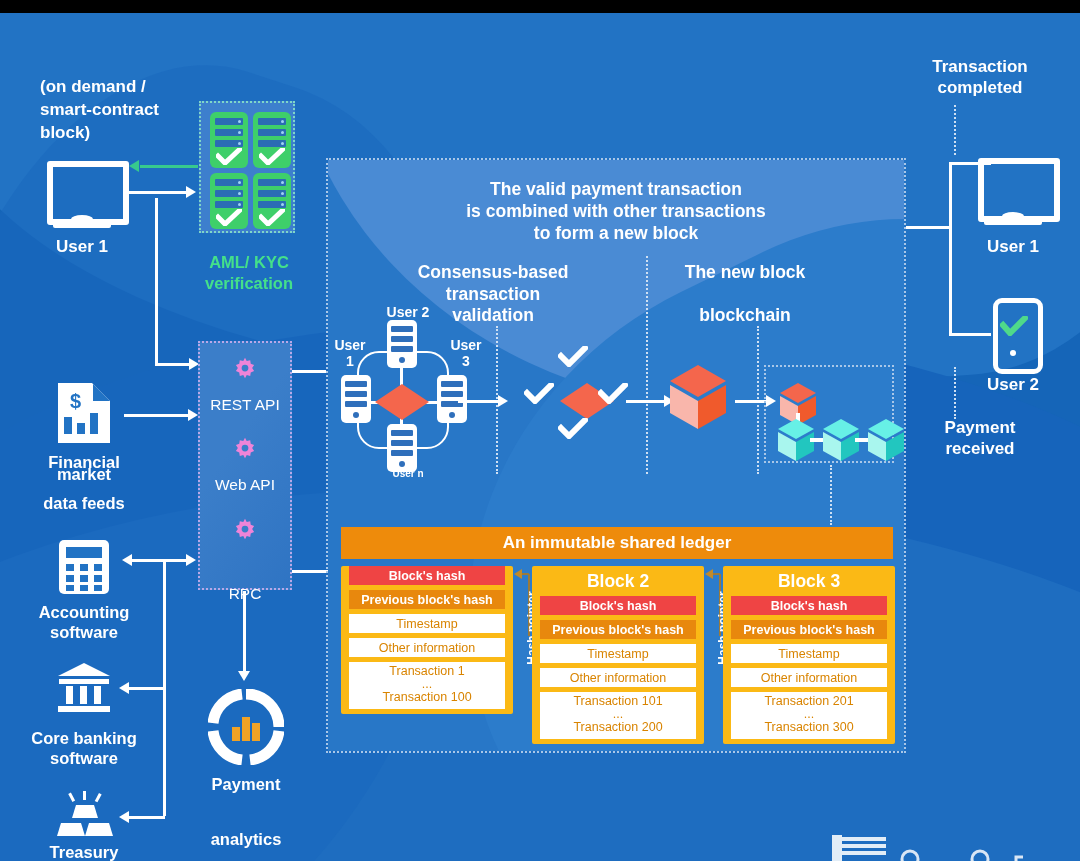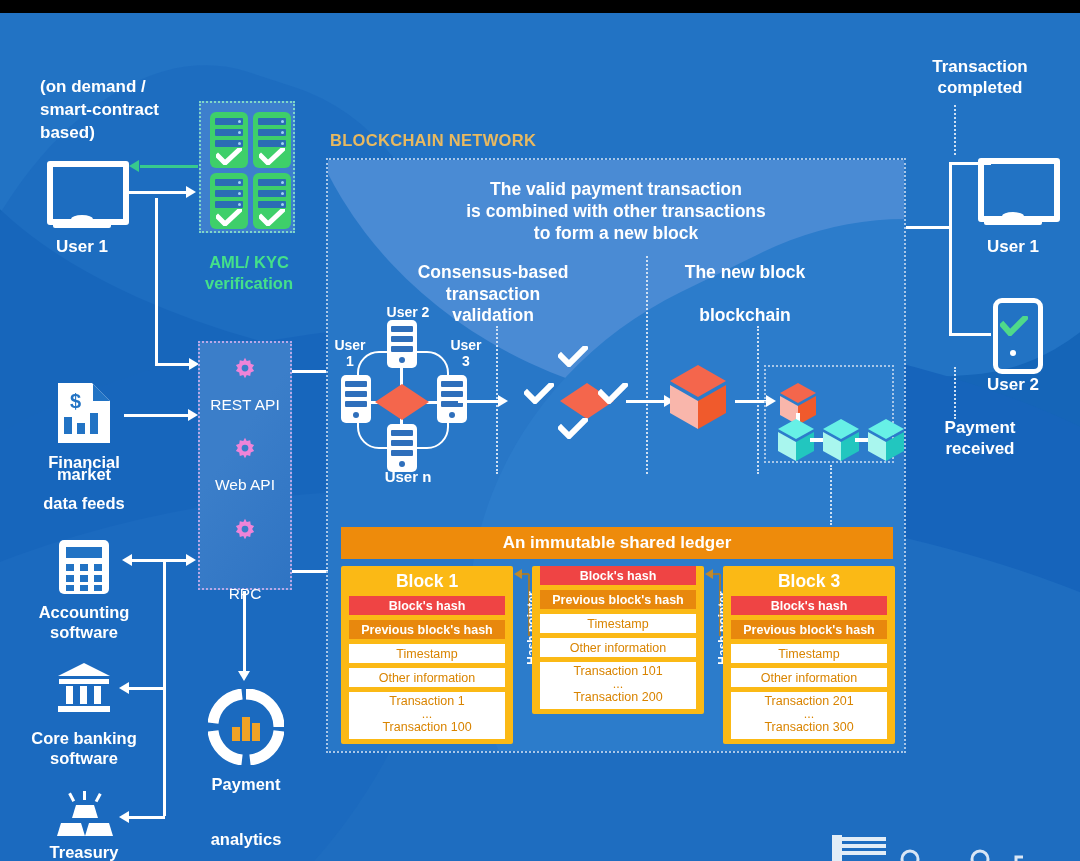--- a/index.html
+++ b/index.html
@@ -122,21 +122,21 @@
   <div class="canvas">
     <div class="wave w1"></div>
     <div class="wave w2"></div>
     <div class="wave w3"></div>
     <div class="wave w4"></div>
 
     <div class="lyr">
 
       <div class="t b" style="left:40px;top:64px;font-size:17px;">(on demand /</div>
       <div class="t b" style="left:40px;top:87px;font-size:17px;">smart-contract</div>
-      <div class="t b" style="left:40px;top:110px;font-size:17px;">based)</div>
+      <div class="t b" style="left:40px;top:110px;font-size:17px;">block)</div>
 
       <div class="mon" style="left:47px;top:148px;width:70px;height:52px;"></div>
       <div class="monneck" style="left:71px;top:202px;width:22px;height:8px;"></div>
       <div class="monfoot base" style="left:53px;top:208px;width:58px;"></div>
       <div class="lbl" style="left:37px;top:224px;width:90px;font-size:17px;">User 1</div>
 
       <div class="ln" style="left:140px;top:152px;width:58px;height:3px;background:#37c98d;"></div>
       <div class="ah ah-lg" style="left:129px;top:147px;"></div>
       <div class="ln" style="left:126px;top:178px;width:62px;height:3px;"></div>
       <div class="ah ah-r" style="left:186px;top:173px;"></div>
@@ -284,21 +284,20 @@
         <path d="M71 42 A33 33 0 0 1 42 71" stroke="#fff" stroke-width="11" fill="none"></path>
         <path d="M34 71 A33 33 0 0 1 5 42" stroke="#fff" stroke-width="11" fill="none"></path>
         <path d="M5 34 A33 33 0 0 1 34 5" stroke="#fff" stroke-width="11" fill="none"></path>
         <rect x="24" y="38" width="8" height="14" fill="#f0a226"></rect>
         <rect x="34" y="28" width="8" height="24" fill="#f0a226"></rect>
         <rect x="44" y="34" width="8" height="18" fill="#f0a226"></rect>
       </svg>
       <div class="ic-lab" style="left:186px;top:762px;width:120px;">Payment</div>
       <div class="ic-lab" style="left:186px;top:817px;width:120px;">analytics</div>
 
-      <div class="t bn-title">BLOCKCHAIN NETWORK</div>
 
       <div class="bnpanel">
         <div class="bnfill"></div>
         <div class="bnwave1"></div>
         <div class="bnwave2"></div>
       </div>
 
       <div class="bn-txt" style="left:406px;top:166px;width:420px;font-size:17.5px;">The valid payment transaction</div>
       <div class="bn-txt" style="left:406px;top:188px;width:420px;font-size:17.5px;">is combined with other transactions</div>
       <div class="bn-txt" style="left:406px;top:210px;width:420px;font-size:17.5px;">to form a new block</div>
@@ -313,21 +312,21 @@
       <div class="dsep" style="left:496px;top:313px;height:148px;"></div>
       <div class="dsep" style="left:646px;top:243px;height:218px;"></div>
       <div class="dsep" style="left:757px;top:313px;height:148px;"></div>
       <div class="dsep" style="left:830px;top:452px;height:60px;"></div>
 
       <div class="lbl" style="left:373px;top:291px;width:70px;font-size:14px;">User 2</div>
       <div class="lbl" style="left:328px;top:324px;width:44px;font-size:14px;">User</div>
       <div class="lbl" style="left:328px;top:340px;width:44px;font-size:14px;">1</div>
       <div class="lbl" style="left:444px;top:324px;width:44px;font-size:14px;">User</div>
       <div class="lbl" style="left:444px;top:340px;width:44px;font-size:14px;">3</div>
-      <div class="lbl" style="left:373px;top:455px;width:70px;font-size:15px;">User n</div>
+      <div class="lbl" style="left:373px;top:455px;width:70px;font-size:10px;">User n</div>
 
       <div class="ring" style="left:357px;top:338px;width:88px;height:94px;"></div>
       <div class="ln" style="left:400px;top:350px;width:3px;height:28px;"></div>
       <div class="ln" style="left:400px;top:400px;width:3px;height:28px;"></div>
       <div class="ln" style="left:358px;top:388px;width:26px;height:3px;"></div>
       <div class="ln" style="left:420px;top:388px;width:26px;height:3px;"></div>
 
       <div class="nodebox" style="left:387px;top:307px;">
         <div class="nodebar" style="top:6px;"></div>
           <div class="nodebar" style="top:16px;"></div>
@@ -408,40 +407,40 @@
       <div class="ln" style="left:855px;top:425px;width:18px;height:4px;"></div>
       <svg style="position:absolute;left:865px;top:404px;" width="42" height="46" viewBox="0 0 42 46">
         <polygon points="21,2 39,12 21,22 3,12" fill="#67f0e6"></polygon>
         <polygon points="3,15 21,25 21,44 3,34" fill="#a9f6ee"></polygon>
         <polygon points="39,15 39,34 21,44 21,25" fill="#22c6bf"></polygon>
       </svg>
 
       <div class="ledger-bar">An immutable shared ledger</div>
 
       <div class="blk" style="left:341px;">
-        <div class="blk-h">Block 1</div>
         <div class="row hash">Block's hash</div>
         <div class="row prev">Previous block's hash</div>
         <div class="row white">Timestamp</div>
         <div class="row white">Other information</div>
         <div class="row tx">
           <span>Transaction 1</span>
           <span>...</span>
           <span>Transaction 100</span>
         </div>
       </div>
 
       <div class="hp" style="left:518px;">
         <div class="hp-line"></div>
           <div class="hp-horiz"></div>
           <div class="hp-arrow"></div>
         <div class="hp-lab">Hash pointer</div>
       </div>
 
       <div class="blk" style="left:532px;">
+        <div class="blk-h">Block 2</div>
         <div class="row hash">Block's hash</div>
         <div class="row prev">Previous block's hash</div>
         <div class="row white">Timestamp</div>
         <div class="row white">Other information</div>
         <div class="row tx">
           <span>Transaction 101</span>
           <span>...</span>
           <span>Transaction 200</span>
         </div>
       </div>

